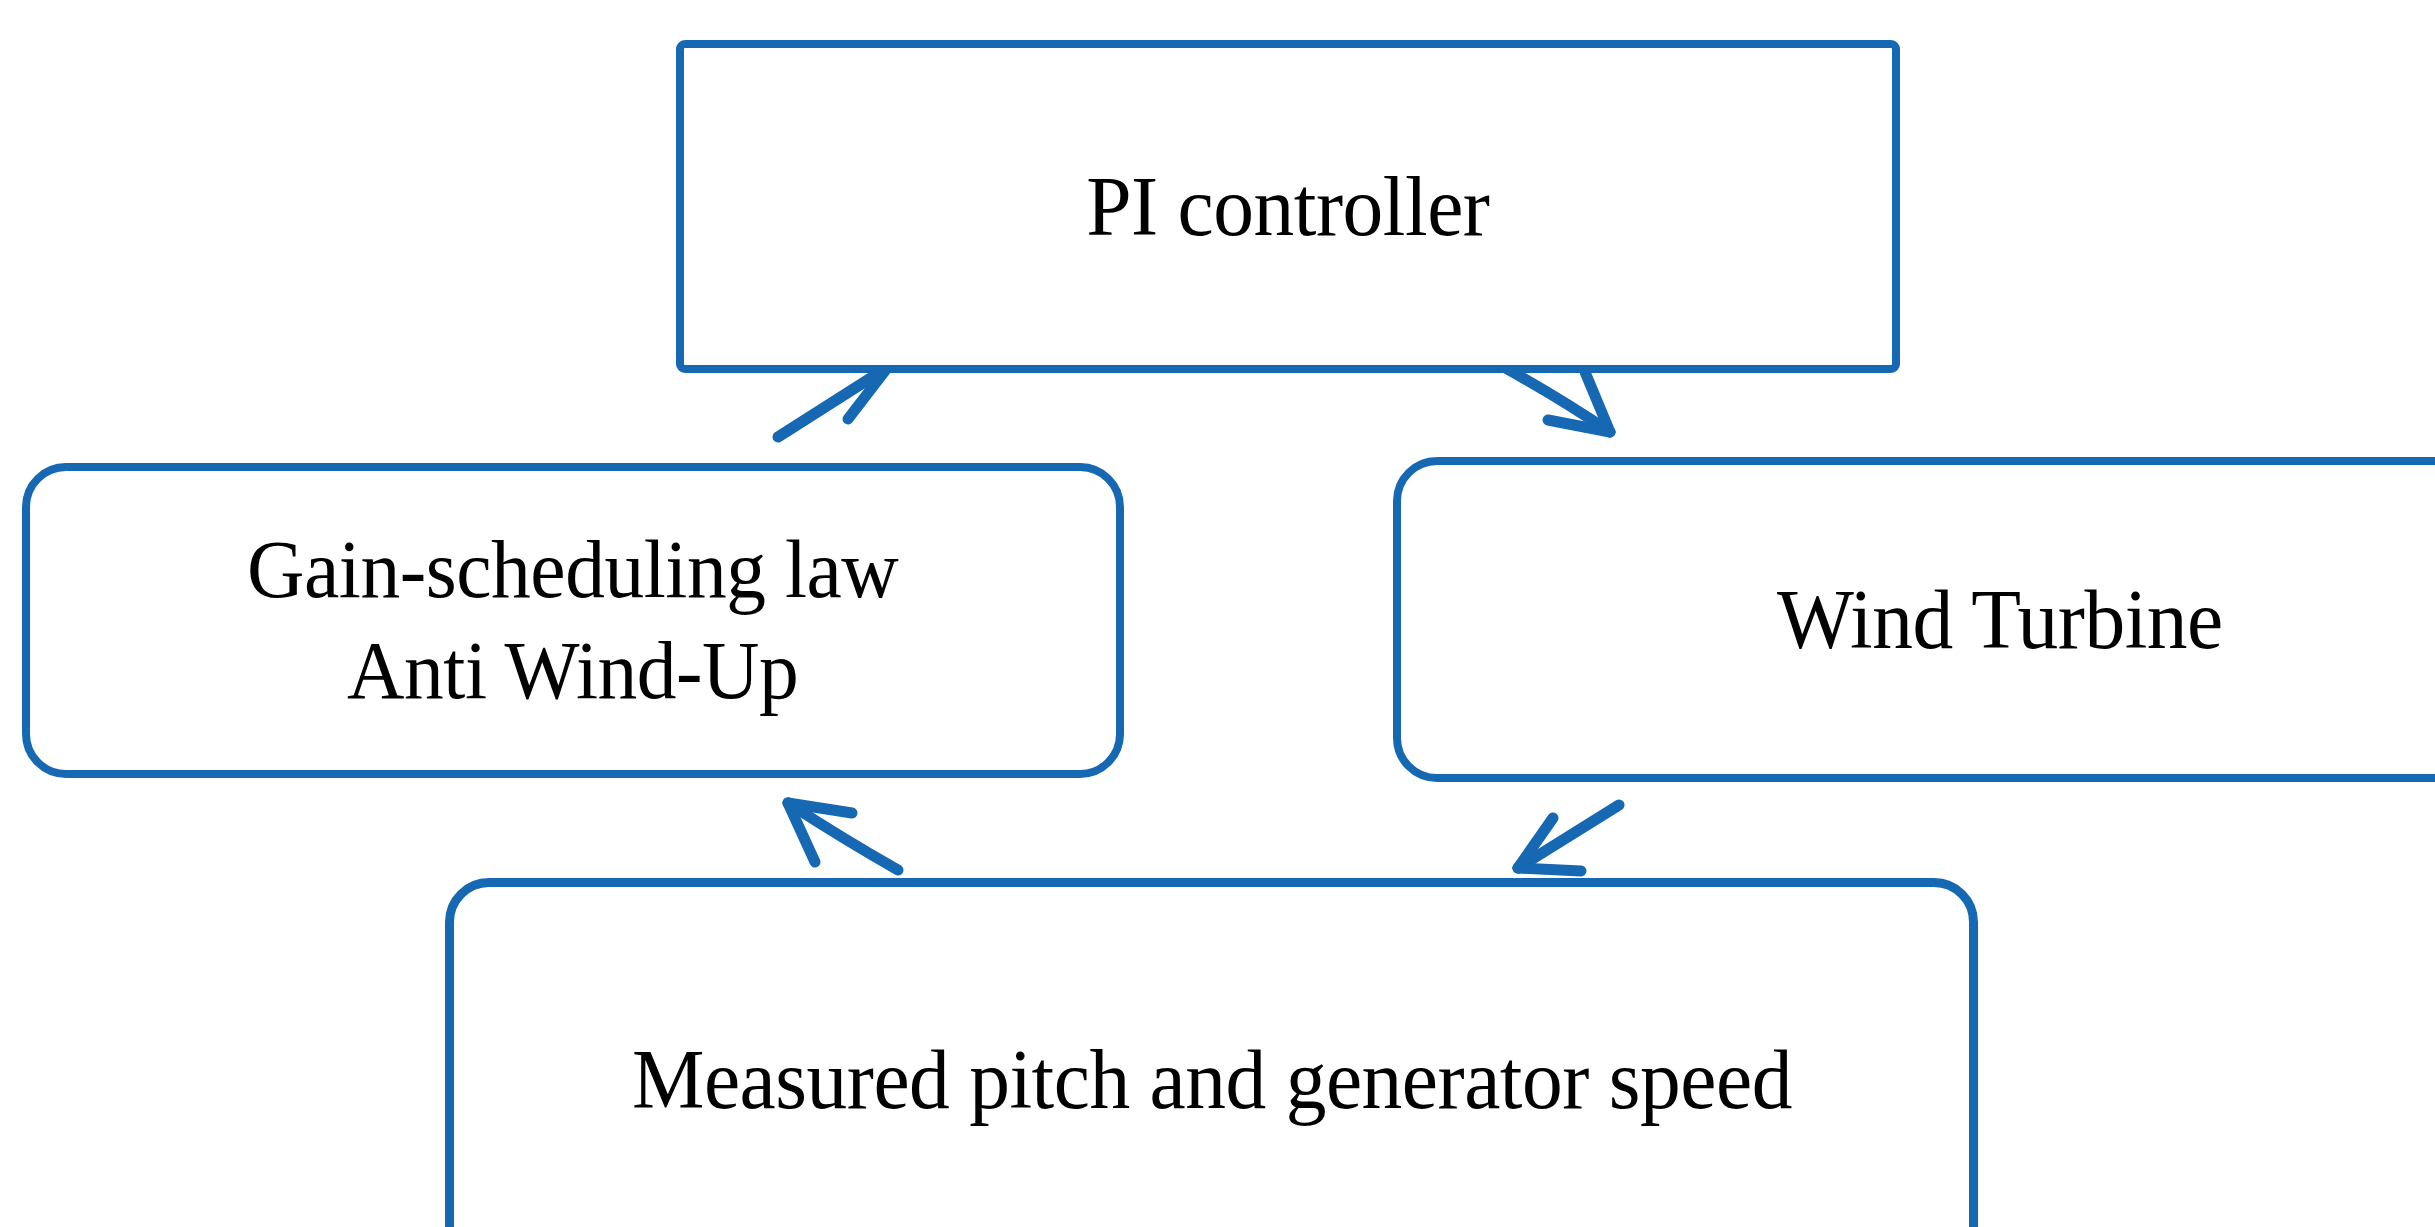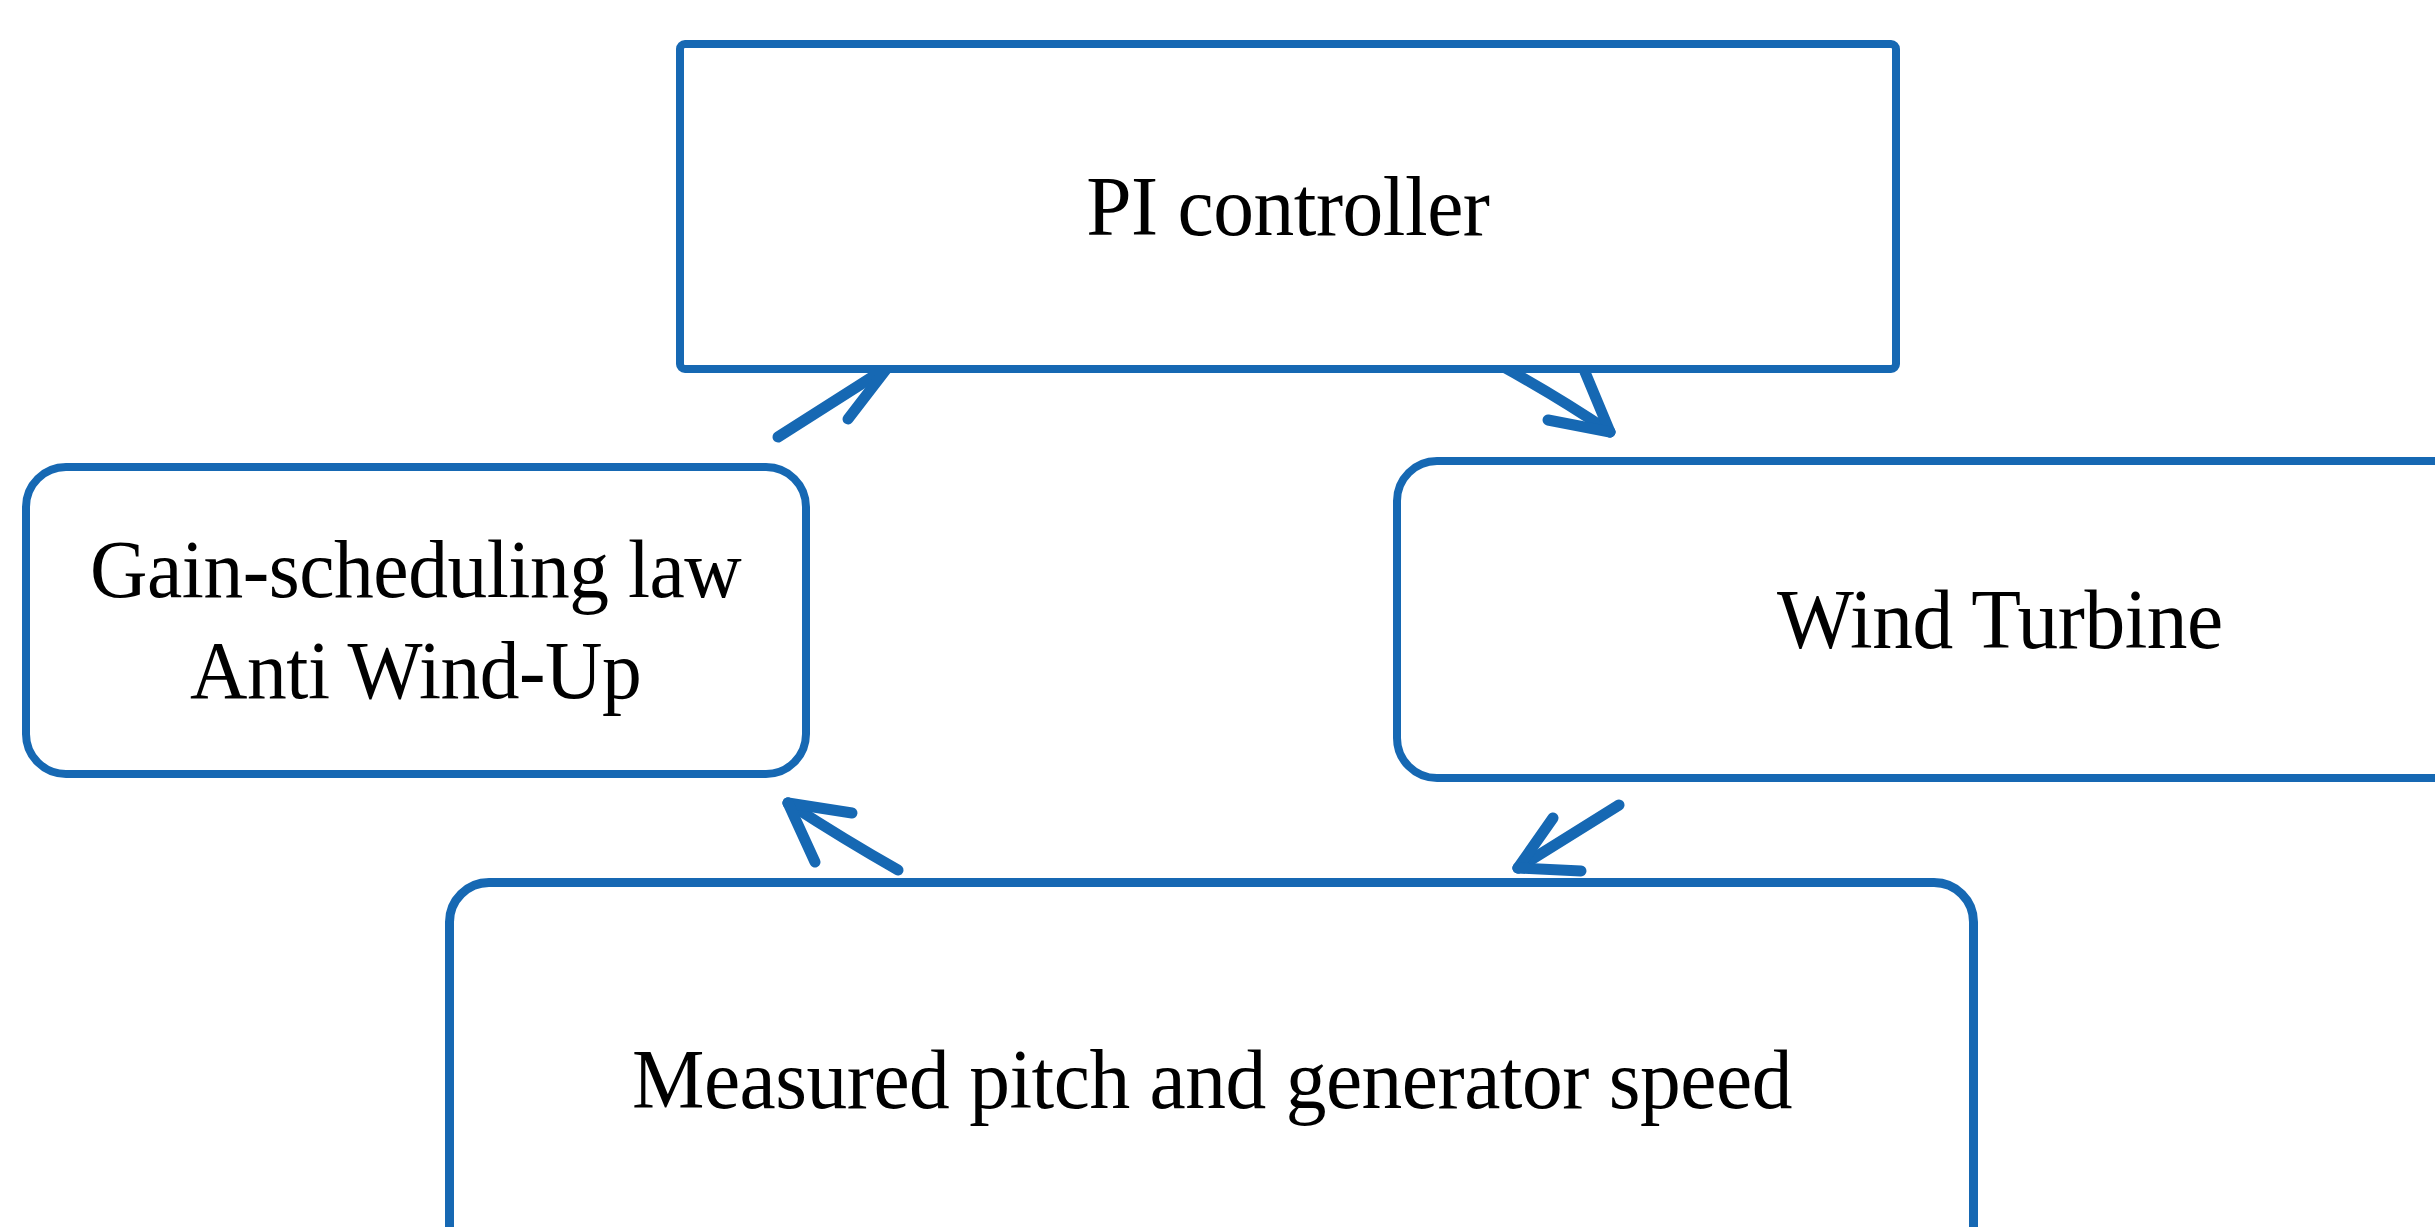--- a/index.html
+++ b/index.html
@@ -37,21 +37,21 @@
   }
 
   
   #node-pi-controller {
     left: 676px;  top: 40px;   width: 1224px; height: 333px;
     border-width: 8px; border-radius: 9px;
   }
   #node-pi-controller .node-label { font-size: 84px; }
 
   #node-gain-scheduling {
-    left: 22px;   top: 463px;  width: 788px;  height: 315px;
+    left: 22px;   top: 463px;  width: 1102px;  height: 315px;
     border-width: 8px; border-radius: 44px;
   }
   #node-gain-scheduling .node-label { font-size: 82px; line-height: 1.22; }
 
   #node-wind-turbine {
     left: 1393px; top: 457px;  width: 1214px; height: 325px;
     border-width: 8px; border-radius: 44px;
   }
   #node-wind-turbine .node-label { font-size: 84px; }
 

